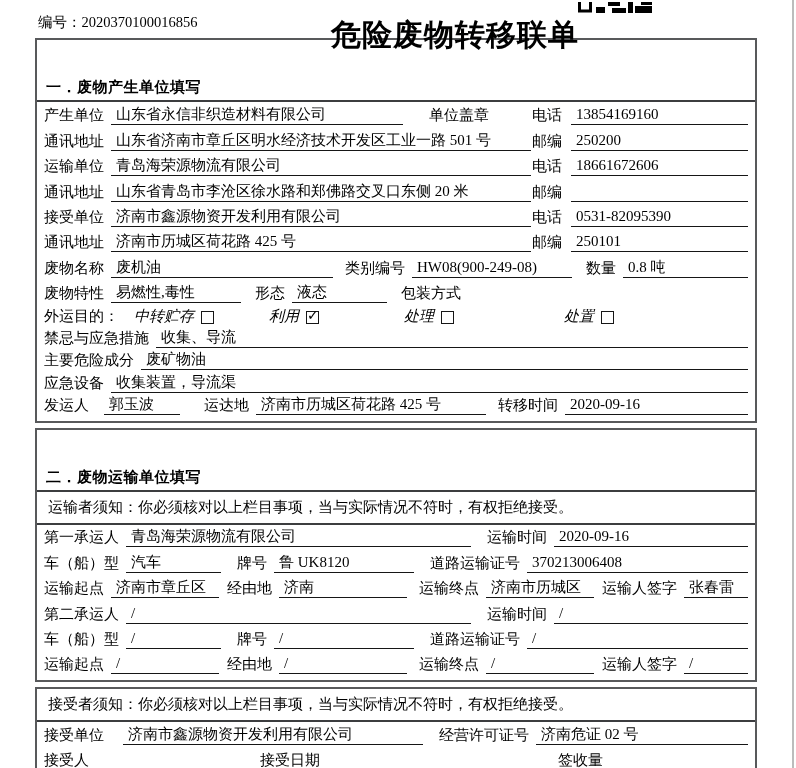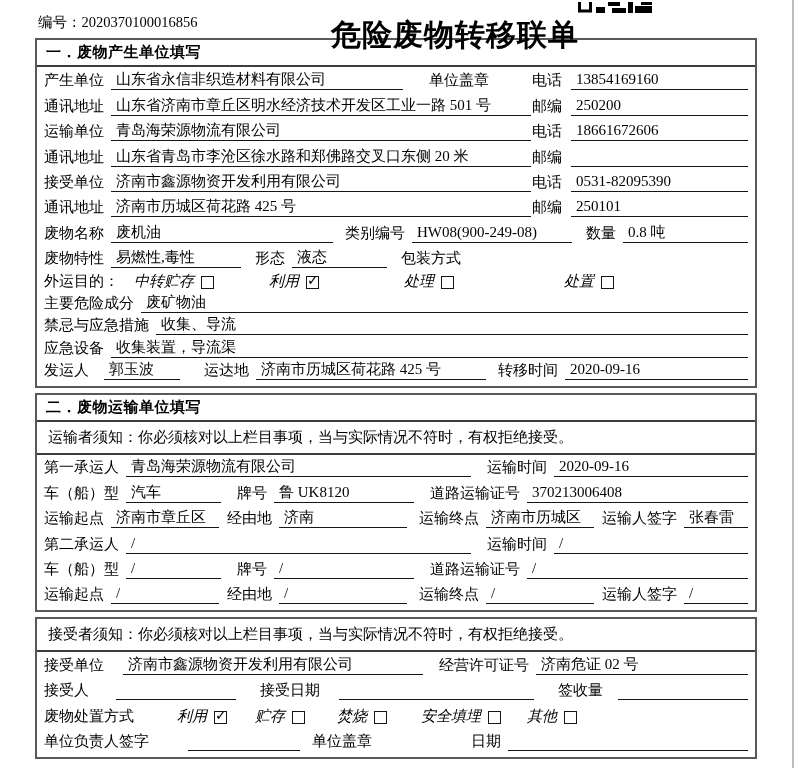--- a/index.html
+++ b/index.html
@@ -13,21 +13,21 @@
   .doc { padding:5px 39px 0 35px; }
 
   
   .top { position:relative; height:33px; }
   .doc-no { position:absolute; left:3px; top:8px; font-size:14.5px; white-space:nowrap; }
   .title { position:absolute; left:296px; top:10px; font-size:30px; font-weight:bold; letter-spacing:1px; white-space:nowrap; }
   .qr { position:absolute; left:543px; top:-5px; }
 
   
   section { border:2px solid #58595b; margin-bottom:5px; background:#fff; }
-  .sec-h { font-weight:bold; font-size:15px; padding:3px 9px 3px; border-bottom:2px solid #3c3d3f; letter-spacing:0.5px; }
+  .sec-h { font-weight:bold; font-size:15px; padding:3px 9px 3px; border-bottom:2px solid #3c3d3f; letter-spacing:0.5px;margin-top:35px; }
   .sec-body { padding:1px 7px 3px 7px; }
   .notice-row { padding:5px 2px 6px 2px; margin:0 -7px; border-bottom:2px solid #3c3d3f; }
   .notice-row .txt { padding-left:9px; }
 
   
   .row { display:flex; align-items:flex-end; height:25.4px; padding-bottom:3px; }
   .row.sm { height:22.4px; }
   .lbl { white-space:nowrap; flex:none; margin-right:7px; }
   .fv { border-bottom:1px solid #161616; padding:0 5px; white-space:nowrap; flex:none; min-height:19px; line-height:19px; }
   .grow { flex:1 1 auto; }
@@ -171,27 +171,27 @@
           <span>处理</span>
           <span class="cb"></span>
         </span>
         <span class="opt g110">
           <span>处置</span>
           <span class="cb"></span>
         </span>
       </div>
 
       <div class="row sm">
+        <span class="lbl">禁忌与应急措施</span>
+        <span class="fv grow">收集、导流</span>
+      </div>
+
+      <div class="row sm">
         <span class="lbl">主要危险成分</span>
         <span class="fv grow">废矿物油</span>
-      </div>
-
-      <div class="row sm">
-        <span class="lbl">禁忌与应急措施</span>
-        <span class="fv grow">收集、导流</span>
       </div>
 
       <div class="row sm">
         <span class="lbl">应急设备</span>
         <span class="fv grow">收集装置，导流渠</span>
       </div>
 
       <div class="row sm">
         <span class="lbl">发运人</span>
         <span class="fv w76 ctr g8">郭玉波</span>

